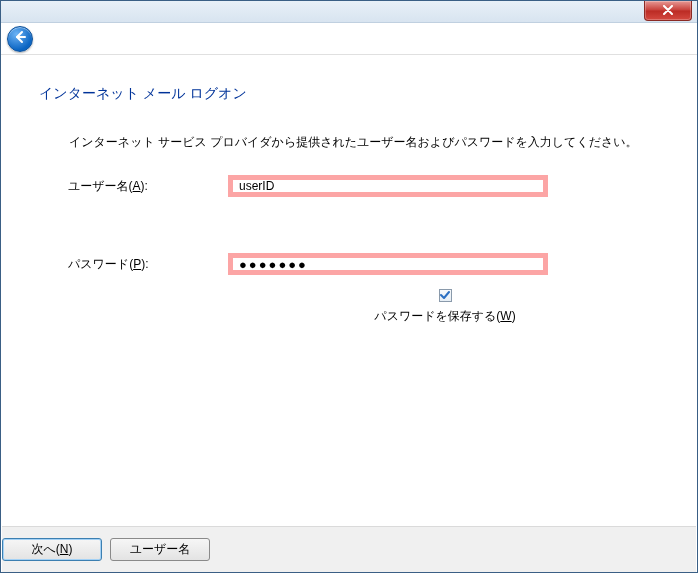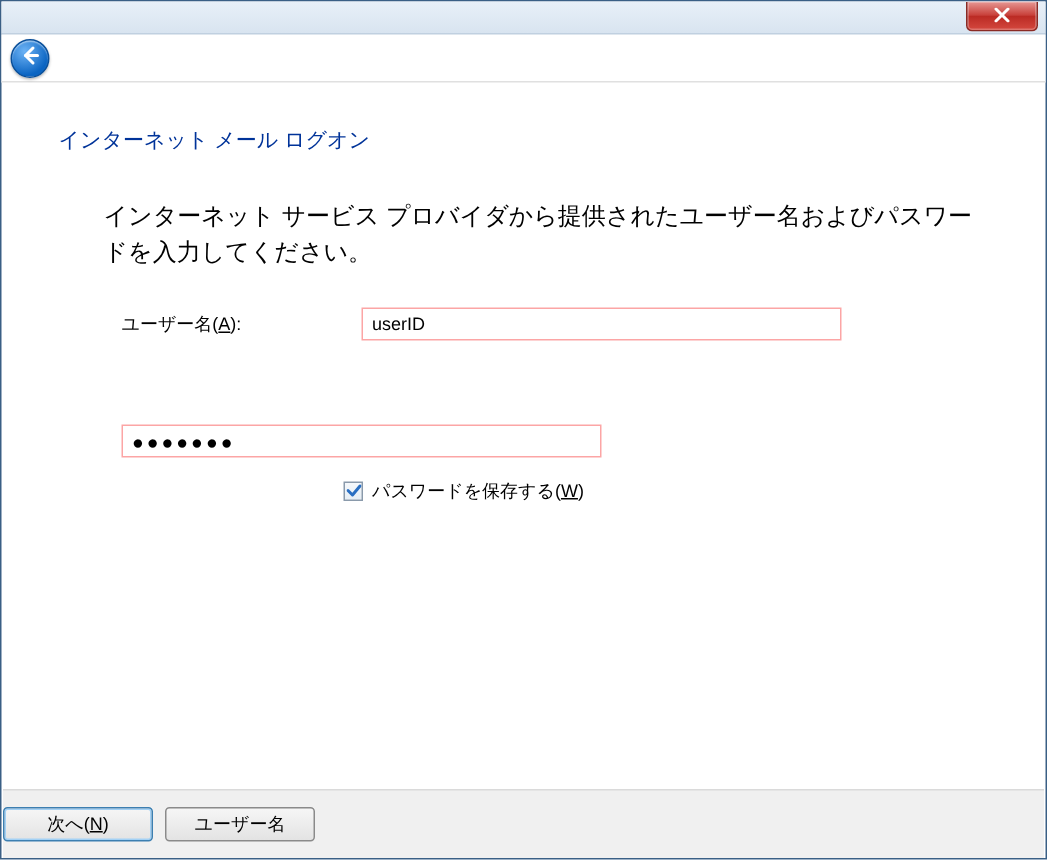--- a/index.html
+++ b/index.html
@@ -63,57 +63,58 @@
     .content {
       padding: 30px 36px 0 38px;
     }
     .page-title {
       color: #003399;
       font-size: 14px;
       margin-bottom: 30px;
     }
     .instruction {
       color: #000;
-      font-size: 16px;
+      font-size: 12px;
       line-height: 1.5;
       margin-left: 30px;
       margin-bottom: 24px;
     }
     .form-row {
       display: flex;
       align-items: center;
-      margin-left: 42px;
+      margin-left: 29px;
       margin-bottom: 56px;
     }
     .form-row.compact { margin-bottom: 14px; }
     .label {
       width: 160px;
       font-size: 12px;
       color: #000;
     }
     .text-input {
       width: 320px;
       height: 22px;
       padding: 2px 6px;
-      border: 1px solid #fca5a5;
+      border: 5px solid #fca5a5;
       font-family: inherit;
       font-size: 12px;
       outline: none;
       background: #fff;
     }
     .password-dots {
       letter-spacing: 2px;
       font-size: 13px;
       font-family: Arial, sans-serif;
     }
     .checkbox-row {
       display: flex;
       align-items: center;
       margin-left: 190px;
       gap: 6px;
+      flex-direction: column;
     }
     .chk {
       width: 13px; height: 13px;
       border: 1px solid #8a9aab;
       background: linear-gradient(#f5f8fb,#e6eef5);
       display: flex;
       align-items: center;
       justify-content: center;
       cursor: pointer;
     }
@@ -179,20 +180,23 @@
     <div class="instruction">インターネット サービス プロバイダから提供されたユーザー名およびパスワードを入力してください。</div>
 
     <div class="form-row">
       <div class="label">
         <span>ユーザー名(</span><u>A</u><span>):</span>
       </div>
       <input type="text" class="text-input" value="userID" style="">
     </div>
 
     <div class="form-row compact">
+      <div class="label">
+        <span>パスワード(</span><u>P</u><span>):</span>
+      </div>
       <input type="text" class="text-input password-dots" value="●●●●●●●" style="">
     </div>
 
     <div class="checkbox-row">
       <div class="chk">
         <span>
           <svg viewBox="0 0 10 10">
               <path d="M1 5 L4 8 L9 2" stroke="#2a6fc2" stroke-width="2" fill="none" stroke-linecap="round" stroke-linejoin="round"></path>
             </svg>
         </span>

